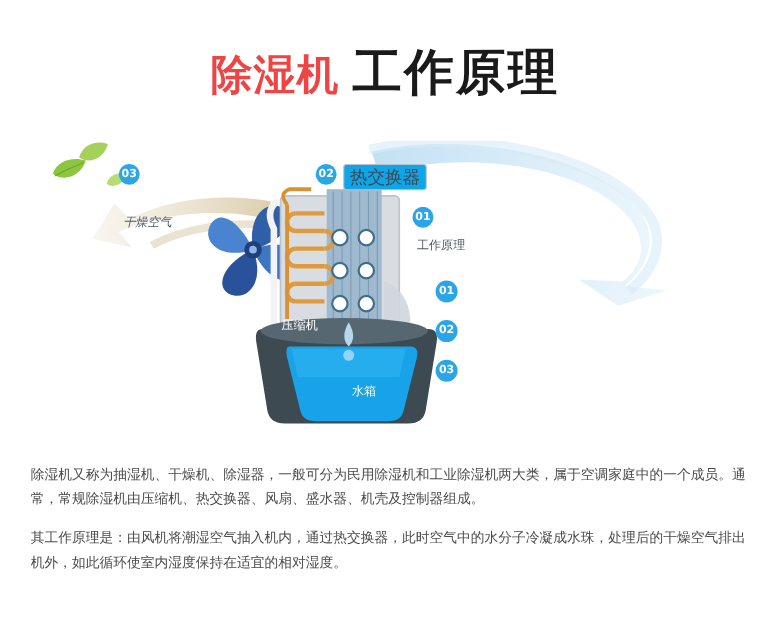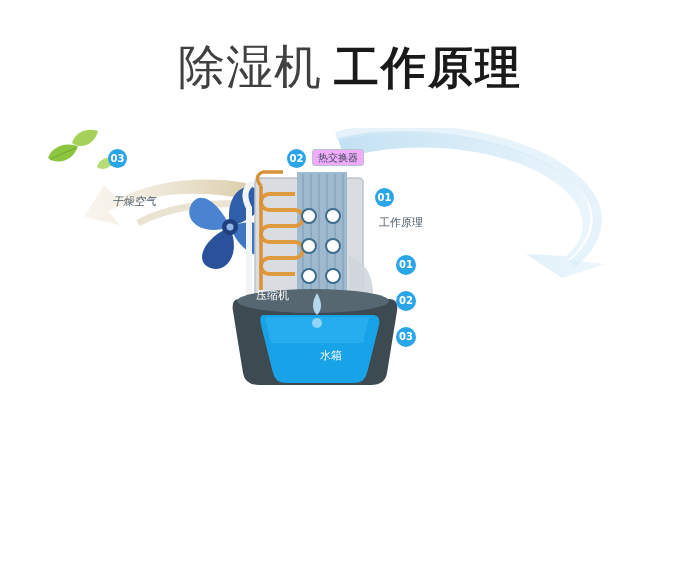--- a/index.html
+++ b/index.html
@@ -24,23 +24,23 @@
   
   .title {
     position: absolute;
     top: 36px;
     left: 0;
     width: 700px;
     text-align: center;
     white-space: nowrap;
   }
   .title .t-main {
-    font-size: 47px;
-    font-weight: normal;
-    color: #404040;
+    font-size: 38px;
+    font-weight: bold;
+    color: #ef4444;
     letter-spacing: 1px;
   }
   .title .t-sub {
     font-size: 45px;
     font-weight: bold;
     color: #1a1a1a;
     letter-spacing: 2px;
     margin-left: 12px;
     text-align: right;
   }
@@ -100,24 +100,24 @@
     position: absolute;
     left: 225px;
     top: 175px;
     width: 175px;
     height: 110px;
   }
 
   
   .pill {
     position: absolute;
-    background: #f0abfc;
+    background: #0ea5e9;
     border: 1px solid #b9c3cc;
     border-radius: 3px;
-    font-size: 10px;
+    font-size: 16px;
     color: #3b4a55;
     padding: 2px 5px;
     white-space: nowrap;
     line-height: 1.1;
   }
   .badge {
     position: absolute;
     width: 19px;
     height: 19px;
     border-radius: 50%;
@@ -316,14 +316,18 @@
       <div class="legend-num">01</div>
     </div>
     <div class="legend-row">
       <div class="legend-num">02</div>
     </div>
     <div class="legend-row">
       <div class="legend-num">03</div>
     </div>
   </div>
 
+  <div class="body-text">
+    <p>除湿机又称为抽湿机、干燥机、除湿器，一般可分为民用除湿机和工业除湿机两大类，属于空调家庭中的一个成员。通常，常规除湿机由压缩机、热交换器、风扇、盛水器、机壳及控制器组成。</p>
+    <p>其工作原理是：由风机将潮湿空气抽入机内，通过热交换器，此时空气中的水分子冷凝成水珠，处理后的干燥空气排出机外，如此循环使室内湿度保持在适宜的相对湿度。</p>
+  </div>
 
 </div>
 
 </body></html>

